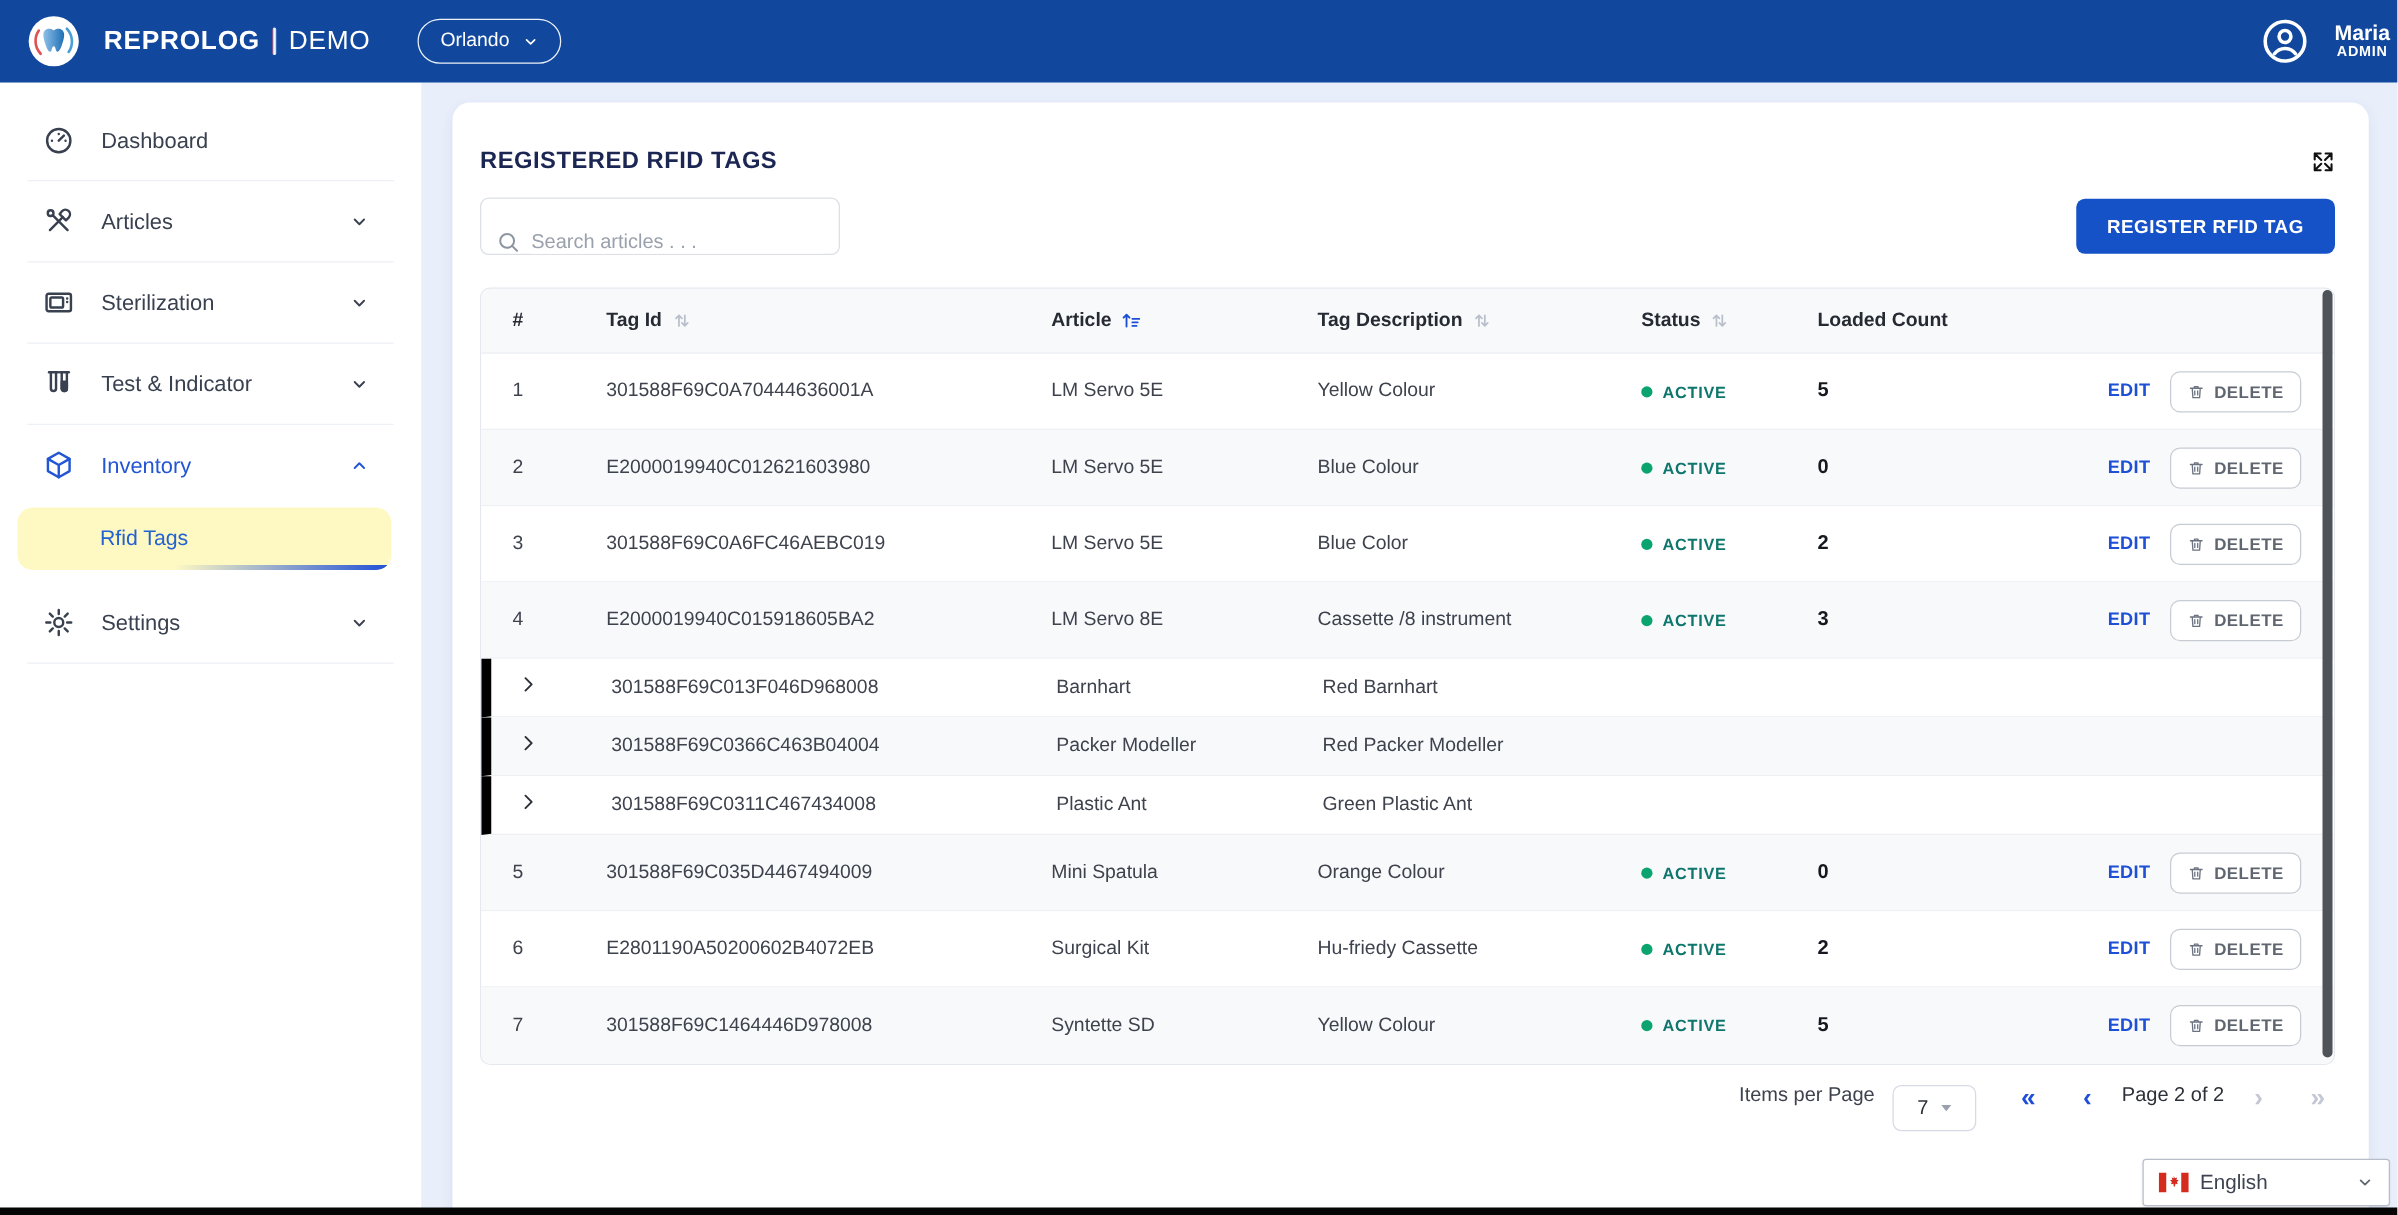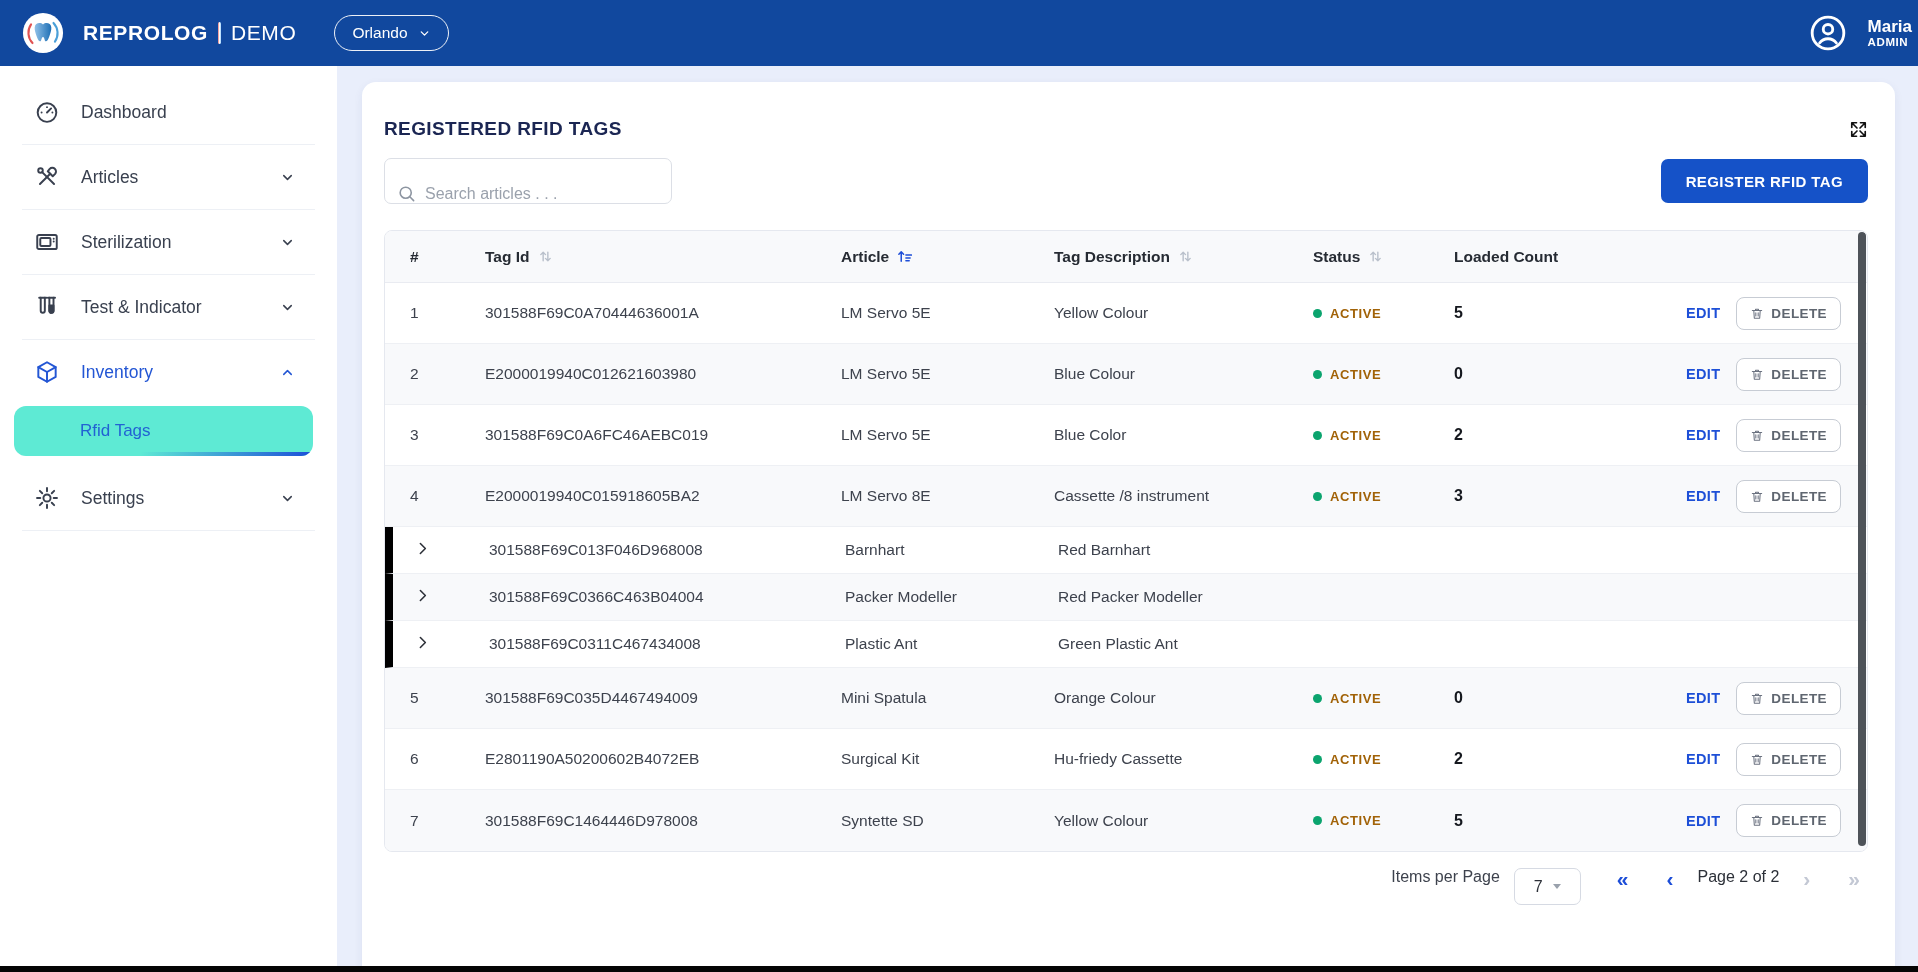--- a/index.html
+++ b/index.html
@@ -8,37 +8,37 @@
 
   
   .topbar { height:66px; background:#11489E; display:flex; align-items:center; padding:0 6px 0 22px; position:relative; z-index:5; }
   .logo-badge { width:42px; height:42px; flex:0 0 auto; }
   .brand { display:flex; align-items:center; gap:10px; margin-left:19px; color:#fff; }
   .brand-main { font-size:21px; font-weight:bold; letter-spacing:.6px; }
   .brand-sep { width:3px; height:22px; background:linear-gradient(90deg,#e86a6a,#ffffff 45%,#9fd4ff); border-radius:2px; }
   .brand-suffix { font-size:21px; font-weight:normal; letter-spacing:.6px; }
   .location-pill { margin-left:38px; display:flex; align-items:center; gap:10px; color:#fff; border:1.6px solid rgba(255,255,255,.92); border-radius:22px; padding:8px 17px; font-size:15.5px; cursor:pointer; }
   .location-pill svg { width:13px; height:13px; }
-  .topbar-right { margin-left:auto; display:flex; align-items:center; gap:21px; color:#fff; }
+  .topbar-right { margin-left:auto; display:flex; align-items:center; gap:21px; color:#fff;text-align:center; }
   .user-avatar { width:38px; height:38px; }
   .user-name { font-size:17px; font-weight:bold; line-height:1.05; }
   .user-role { font-size:11.5px; font-weight:bold; letter-spacing:.6px; }
 
   
   .app-body { display:flex; height:906px; }
   .sidebar { width:337px; background:#fff; padding-top:14px; flex:0 0 auto; }
   .nav-item { display:flex; align-items:center; padding:19px 42px 19px 34px; gap:21px; color:#39404F; cursor:pointer; }
   .nav-icon { width:26px; height:26px; display:inline-flex; }
   .nav-icon svg { width:26px; height:26px; }
   .nav-label { font-size:17.5px; }
   .nav-chevron { margin-left:auto; width:15px; height:15px; display:inline-flex; }
   .nav-chevron svg { width:15px; height:15px; }
   .nav-divider { border-bottom:1px solid #EDF0F5; margin:0 22px; }
   .nav-item.active { color:#2356D4; }
-  .subnav-item { position:relative; margin:2px 24px 10px 14px; background:#5eead4; border-radius:12px; padding:15px 0 15px 66px; color:#2262D3; font-size:17px; cursor:pointer; overflow:hidden; }
+  .subnav-item { position:relative; margin:2px 24px 10px 14px; background:#fef9c3; border-radius:12px; padding:15px 0 15px 66px; color:#2262D3; font-size:17px; cursor:pointer; overflow:hidden; }
   .subnav-item::after { content:""; position:absolute; right:0; bottom:0; height:4px; width:58%; background:linear-gradient(90deg, rgba(29,78,216,0), #1D4ED8); border-radius:2px; }
 
   .main { flex:1; position:relative; padding:16px 23px 25px 25px; }
   .card { background:#fff; border-radius:14px; box-shadow:0 3px 10px rgba(40,60,120,.07); height:926px; padding:36px 27px 0 22px; display:flex; flex-direction:column; }
 
   .card-head { display:flex; align-items:center; justify-content:space-between; }
   .card-title { font-size:19px; font-weight:800; color:#1B2653; letter-spacing:.4px; }
   .expand-btn { width:19px; height:19px; cursor:pointer; display:inline-flex; }
   .expand-btn svg { width:19px; height:19px; }
 
@@ -56,21 +56,21 @@
   .trow.body { height:61px; border-bottom:1px solid #EEF0F4; }
   .trow.body.alt { background:#F8F9FB; }
   .trow.body.expandable { height:47px; border-left:8px solid #000000; padding-left:21px; }
   .trow.body:last-child { border-bottom:none; }
   .hcell { display:flex; align-items:center; gap:8px; font-size:15.5px; font-weight:bold; color:#262B33; cursor:pointer; }
   .sort-ic { display:inline-flex; } .sort-ic svg { width:15px; height:15px; }
   .cell { font-size:15.5px; color:#3D424D; }
   .cell.count { font-weight:bold; color:#15181E; font-size:16px; }
   .status-cell { display:flex; align-items:center; gap:8px; }
   .status-dot { width:9px; height:9px; border-radius:50%; background:#0BA46E; }
-  .status-text { color:#a16207; font-size:13px; font-weight:bold; letter-spacing:.6px; }
+  .status-text { color:#0f766e; font-size:13px; font-weight:bold; letter-spacing:.6px; }
   .row-expander { display:inline-flex; width:17px; height:17px; cursor:pointer; }
   .row-expander svg { width:17px; height:17px; }
   .actions { justify-self:end; display:flex; align-items:center; gap:16px; }
   .edit-link { color:#1D4FD7; font-size:14.5px; font-weight:800; letter-spacing:.3px; cursor:pointer; }
   .delete-btn { display:flex; align-items:center; gap:7px; border:1px solid #C7CCD4; background:#fff; border-radius:8px; padding:8px 13px; color:#5F6670; font-size:13.5px; font-weight:bold; letter-spacing:.4px; cursor:pointer; font-family:"Liberation Sans",sans-serif; }
   .delete-btn svg { width:14px; height:15px; }
   .vscroll { position:absolute; top:1px; bottom:5px; right:1px; width:8px; background:#4E5359; border-radius:4px; cursor:grab; }
 
   
   .pagination { margin-top:16px; display:flex; align-items:flex-start; justify-content:flex-end; gap:0; color:#3D424D; padding-right:2px; }
@@ -504,16 +504,32 @@
           <span class="ipp-caret"></span>
         </div>
         <span class="pg-btn pg-first on">«</span>
         <span class="pg-btn pg-prev on">‹</span>
         <span class="pg-info">Page 2 of 2</span>
         <span class="pg-btn pg-next off">›</span>
         <span class="pg-btn off">»</span>
       </div>
     </div>
 
+    <div class="lang-select">
+      <span class="flag">
+          <svg viewBox="0 0 24 16">
+            <rect width="24" height="16" rx="1" fill="#fff"></rect>
+            <rect width="6" height="16" fill="#D52B1E"></rect>
+            <rect x="18" width="6" height="16" fill="#D52B1E"></rect>
+            <path fill="#D52B1E" d="M12 2.6l.9 2 1.8-.7-.6 1.9 1.9.4-1.5 1.3.8 1.8-2-.4-.3 2.3h-1l-.3-2.3-2 .4.8-1.8L9 6.2l1.9-.4-.6-1.9 1.8.7z"></path>
+          </svg>
+        </span>
+      <span class="lang-label">English</span>
+      <span class="lang-chev">
+          <svg viewBox="0 0 24 24" fill="none" stroke="#5f6670" stroke-width="2.4" stroke-linecap="round" stroke-linejoin="round">
+            <path d="M6 9l6 6 6-6"></path>
+          </svg>
+        </span>
+    </div>
   </div>
 </div>
 
 <div class="window-edge"></div>
 
 </body></html>

